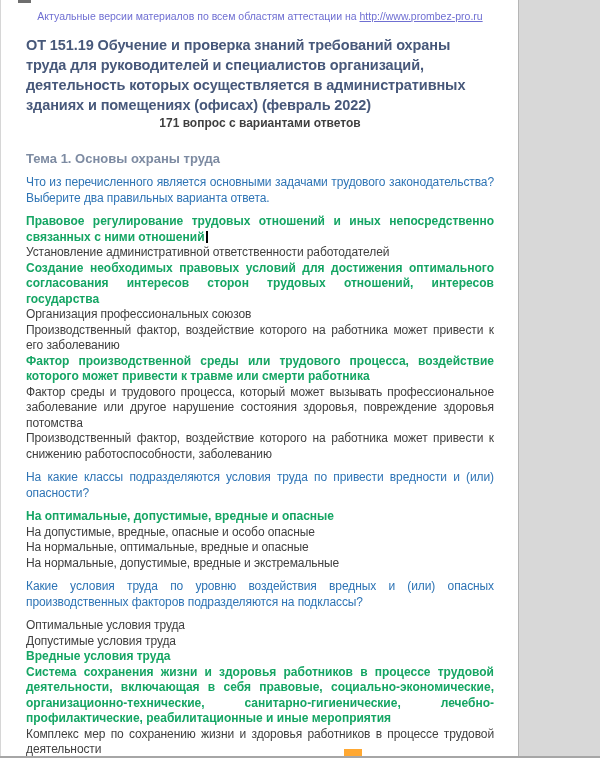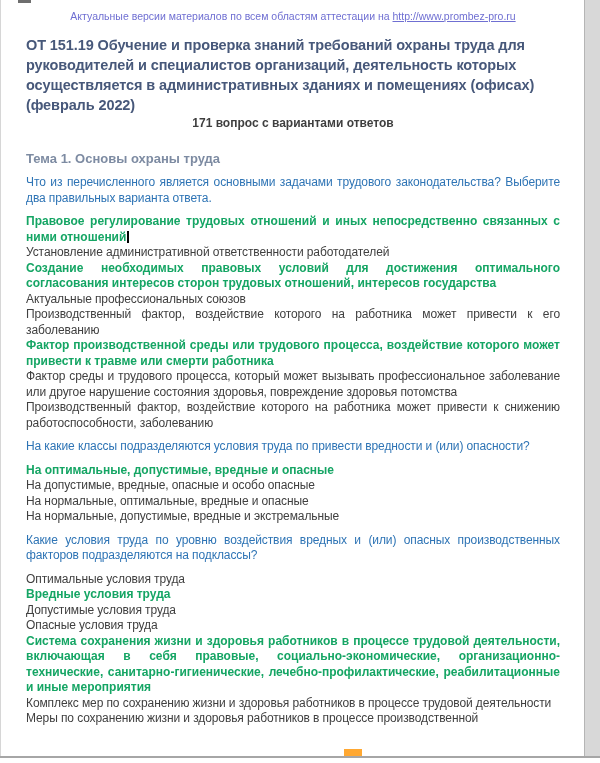--- a/index.html
+++ b/index.html
@@ -8,21 +8,21 @@
     --outside_bg:#d8d8d8; --page_border:#b5b5b5; --highlight:#ffa832; --bottom_line:#a6a6a6;
   }
   html,body{margin:0;padding:0;}
   body{
     width:600px;height:763px;overflow:hidden;position:relative;
     background:var(--outside_bg);
     font-family:"Liberation Sans",sans-serif;
     -webkit-font-smoothing:antialiased;
   }
   .page{
-    position:absolute;left:0;top:0;width:585px;height:763px;box-sizing:border-box;
+    position:absolute;left:0;top:0;width:519px;height:763px;box-sizing:border-box;
     background:#ffffff;
     border-left:1px solid #d6d6d6;border-right:1px solid var(--page_border);
     padding:10px 24px 0 25px;
   }
   .outside{position:absolute;top:0;right:0;width:15px;height:763px;background:var(--outside_bg);}
   .window-fragment{position:absolute;left:18px;top:0;width:13px;height:3px;background:#6e6e6e;z-index:31;}
   .bottom-line{position:absolute;left:0;top:756px;width:600px;height:2px;background:var(--bottom_line);z-index:30;}
   .bottom-white{position:absolute;left:0;top:758px;width:600px;height:5px;background:#ffffff;z-index:30;}
   .highlight-artifact{position:absolute;left:344px;top:749px;width:18px;height:8px;background:var(--highlight);}
 
@@ -51,41 +51,40 @@
   </div>
   <div class="doc-title">ОТ 151.19 Обучение и проверка знаний требований охраны труда для руководителей и специалистов организаций, деятельность которых осуществляется в административных зданиях и помещениях (офисах) (февраль 2022)</div>
   <div class="subtitle">171 вопрос с вариантами ответов</div>
   <div class="section-heading">Тема 1. Основы охраны труда</div>
   <div id="qa-list">
       <div class="question">Что из перечисленного является основными задачами трудового законодательства? Выберите два правильных варианта ответа.</div>
       <div class="answers">
         <p class="answer correct">Правовое регулирование трудовых отношений и иных непосредственно связанных с ними отношений<span class="caret"></span></p>
         <p class="answer">Установление административной ответственности работодателей</p>
         <p class="answer correct">Создание необходимых правовых условий для достижения оптимального согласования интересов сторон трудовых отношений, интересов государства</p>
-        <p class="answer">Актуальные профессиональных союзов</p>
+        <p class="answer">Организация профессиональных союзов</p>
       </div>
       <div class="answers">
         <p class="answer">Производственный фактор, воздействие которого на работника может привести к его заболеванию</p>
         <p class="answer correct">Фактор производственной среды или трудового процесса, воздействие которого может привести к травме или смерти работника</p>
         <p class="answer">Фактор среды и трудового процесса, который может вызывать профессиональное заболевание или другое нарушение состояния здоровья, повреждение здоровья потомства</p>
         <p class="answer">Производственный фактор, воздействие которого на работника может привести к снижению работоспособности, заболеванию</p>
       </div>
       <div class="question">На какие классы подразделяются условия труда по привести вредности и (или) опасности?</div>
       <div class="answers">
         <p class="answer correct">На оптимальные, допустимые, вредные и опасные</p>
         <p class="answer">На допустимые, вредные, опасные и особо опасные</p>
         <p class="answer">На нормальные, оптимальные, вредные и опасные</p>
         <p class="answer">На нормальные, допустимые, вредные и экстремальные</p>
       </div>
       <div class="question">Какие условия труда по уровню воздействия вредных и (или) опасных производственных факторов подразделяются на подклассы?</div>
       <div class="answers">
         <p class="answer">Оптимальные условия труда</p>
+        <p class="answer">Допустимые условия труда</p>
         <p class="answer correct">Вредные условия труда</p>
-        <p class="answer">Допустимые условия труда</p>
-        <p class="answer">Опасные условия труда</p>
       </div>
       <div class="answers">
         <p class="answer correct">Система сохранения жизни и здоровья работников в процессе трудовой деятельности, включающая в себя правовые, социально-экономические, организационно-технические, санитарно-гигиенические, лечебно-профилактические, реабилитационные и иные мероприятия</p>
         <p class="answer">Комплекс мер по сохранению жизни и здоровья работников в процессе трудовой деятельности</p>
         <p class="answer clipped">Меры по сохранению жизни и здоровья работников в процессе производственной</p>
       </div>
     </div>
 </div>
 
 <div class="highlight-artifact"></div>

